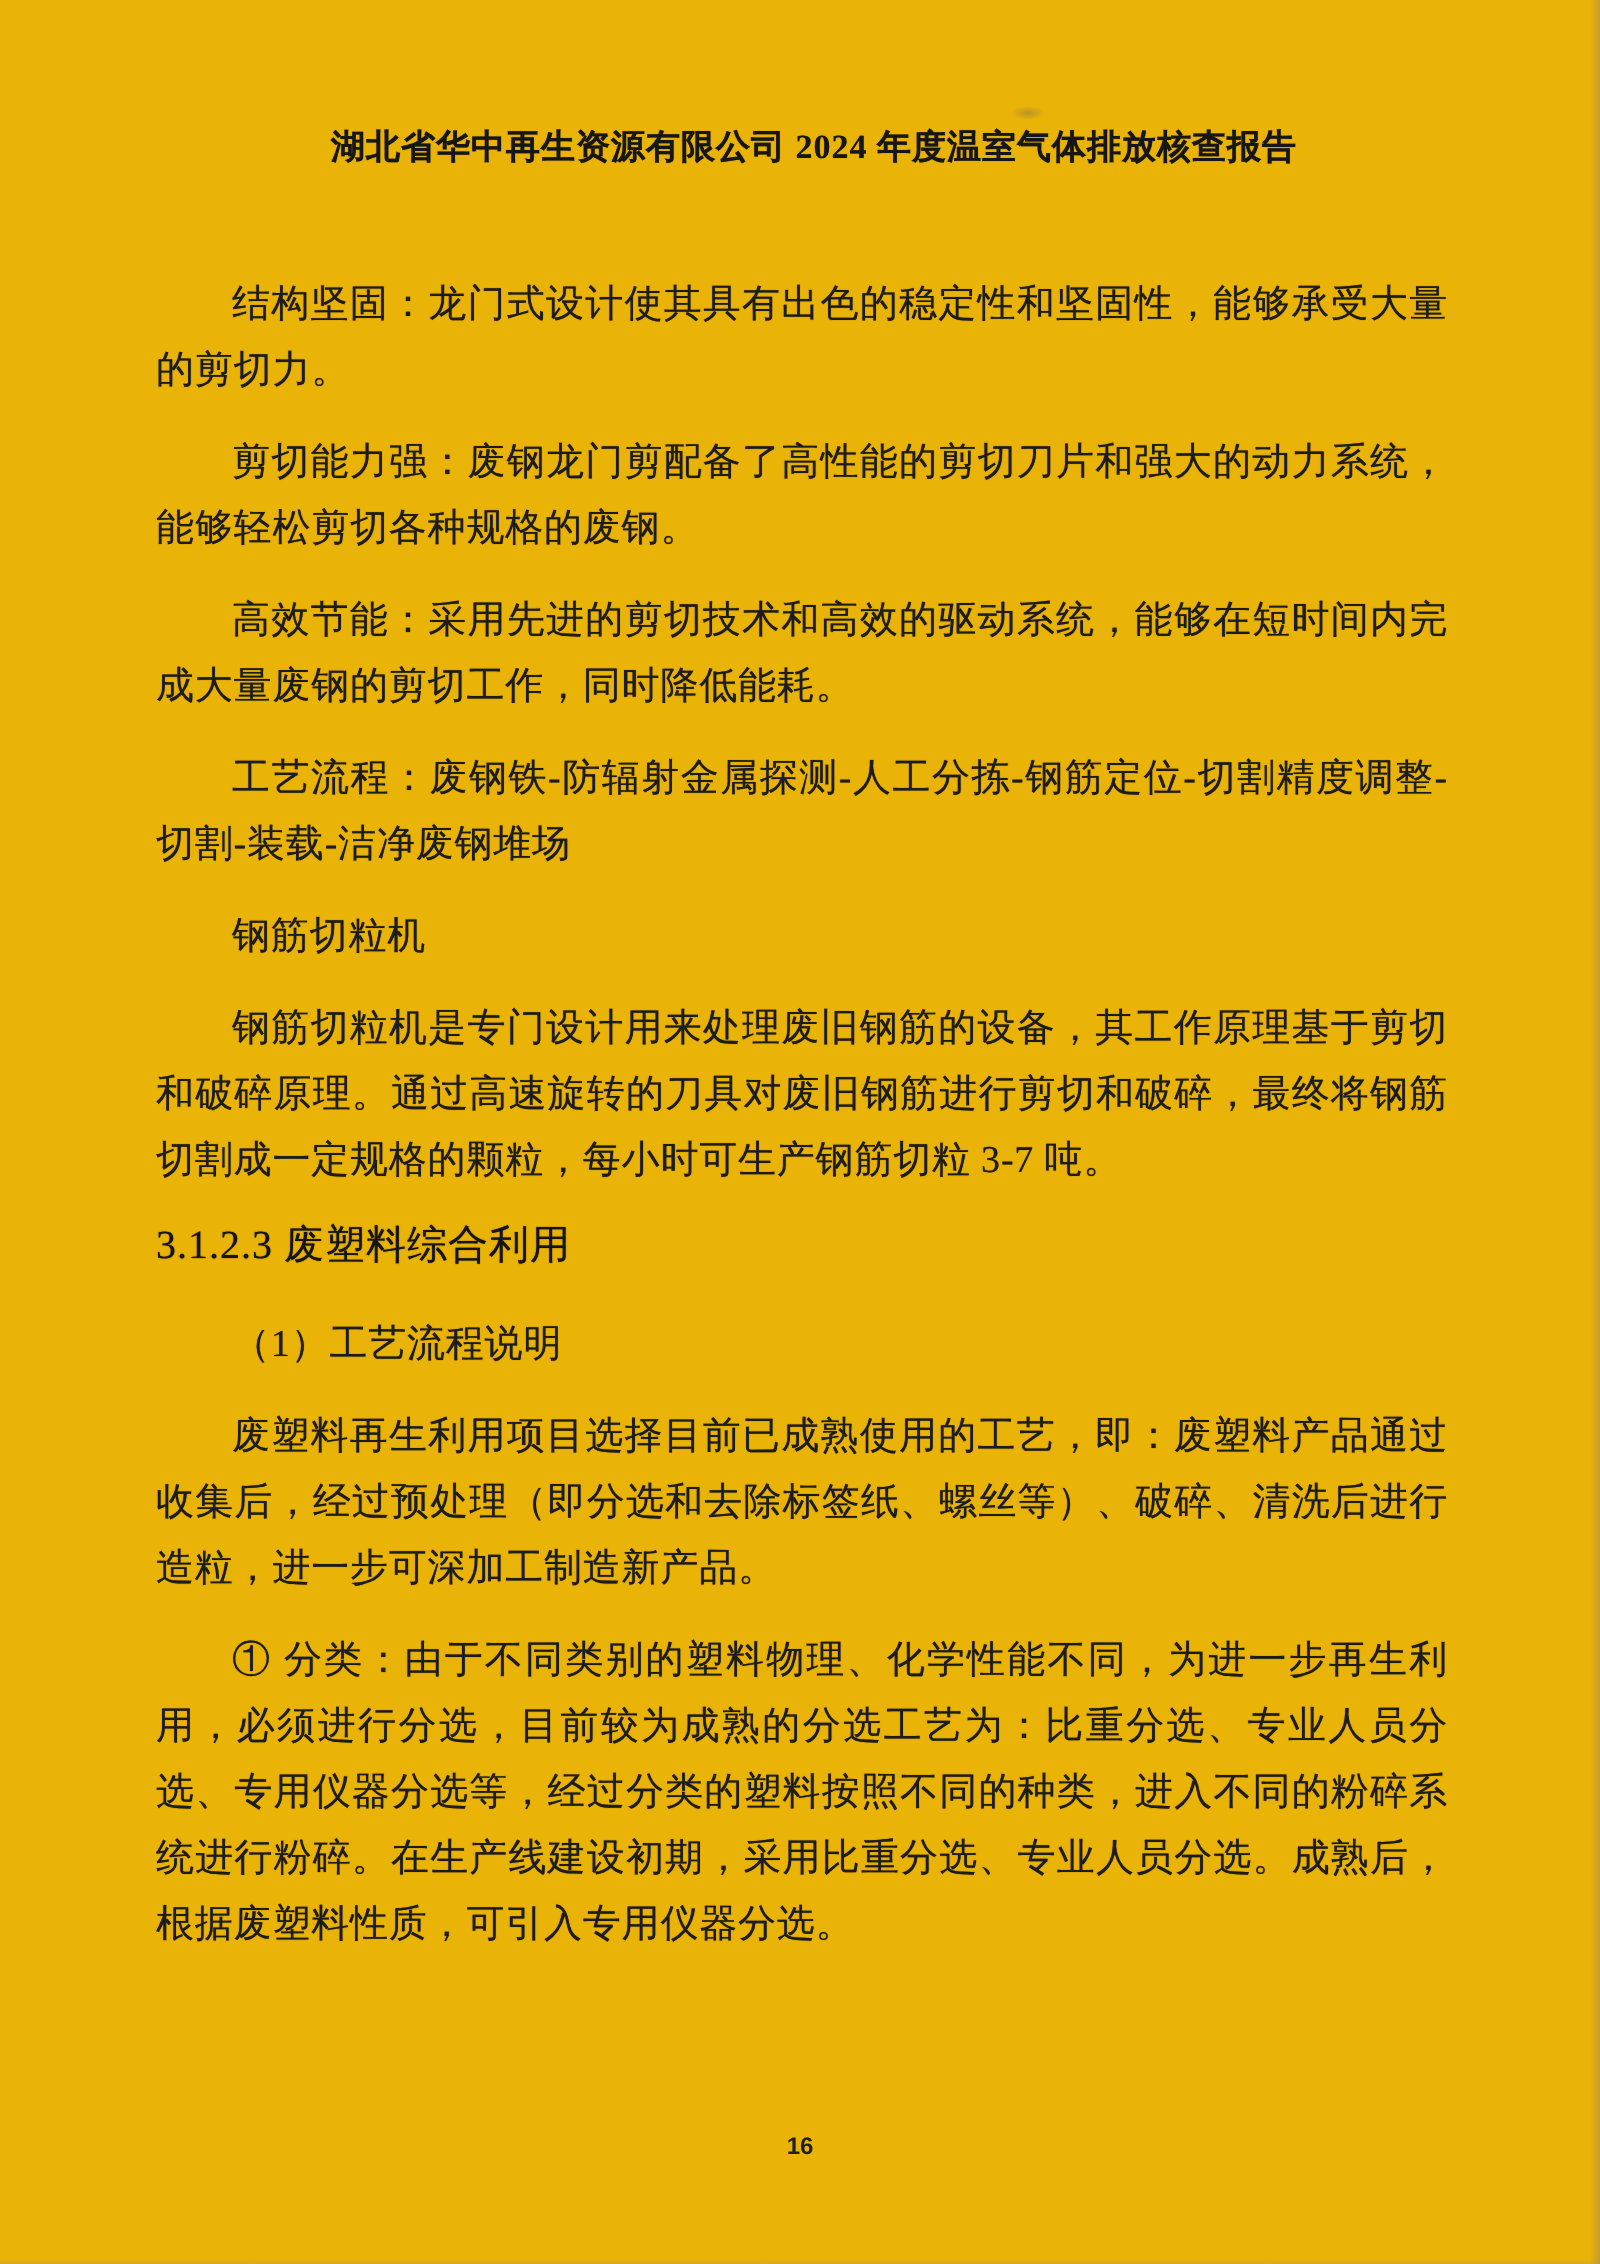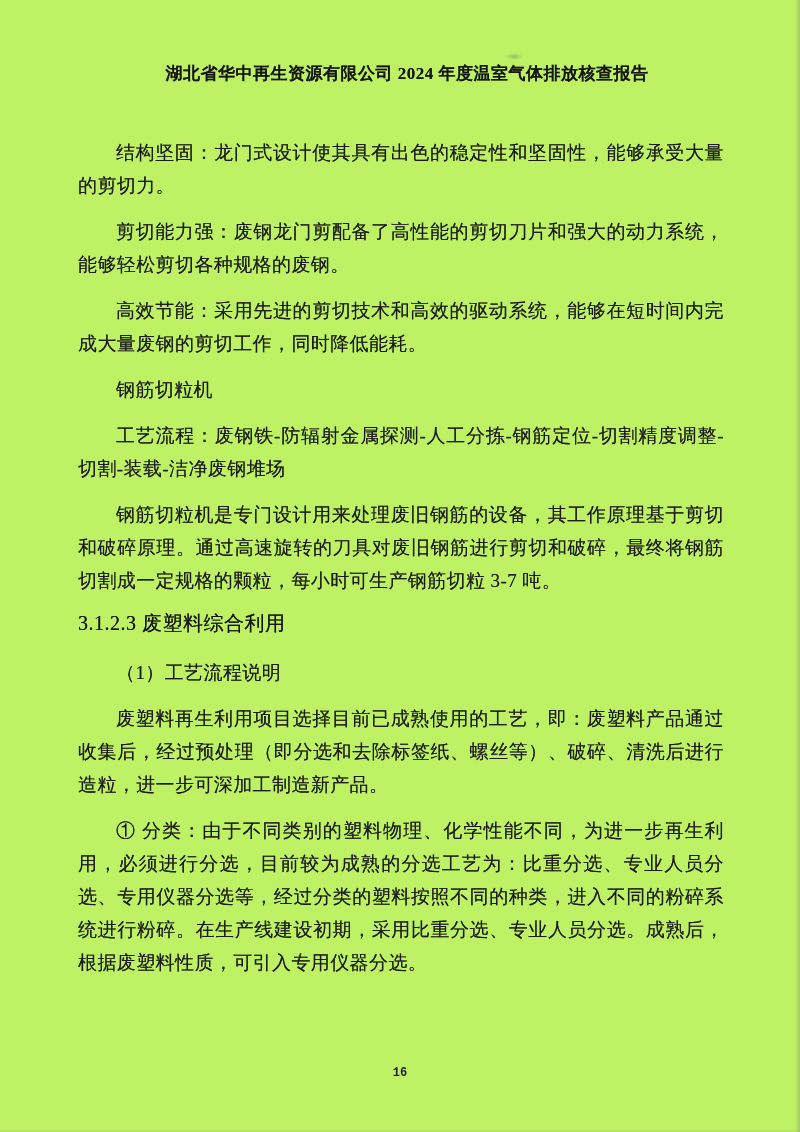--- a/index.html
+++ b/index.html
@@ -10,21 +10,21 @@
     width: 800px;
     height: 1132px;
     background: #f4f4f2;
     font-family: "Liberation Serif", serif;
     position: relative;
     overflow: hidden;
   }
   .page {
     position: absolute;
     inset: 0;
-    background: #bef264;
+    background: #eab308;
     box-sizing: border-box;
     padding: 62px 64px 0 78px;
     color: #1c1c1c;
   }
   
   .scan-edge-right {
     position: absolute;
     top: 0; right: 0;
     width: 5px; height: 100%;
     background: linear-gradient(to left, rgba(120,120,120,0.35), rgba(120,120,120,0.0));
@@ -72,43 +72,43 @@
     letter-spacing: 0.5px;
     color: #141414;
     text-shadow: 0 0 0.6px rgba(0,0,0,0.7);
   }
   .page-number {
     position: absolute;
     top: 1066px;
     left: 0;
     width: 100%;
     text-align: center;
-    font-family: Liberation Mono, monospace;
+    font-family: Liberation Sans, sans-serif;
     font-size: 12px;
     font-weight: 700;
     color: #1f1f1f;
   }
 </style>
 </head>
 <body>
 
 <div class="page">
 
   <header class="doc-title">湖北省华中再生资源有限公司 2024 年度温室气体排放核查报告</header>
 
   <p class="para">结构坚固：龙门式设计使其具有出色的稳定性和坚固性，能够承受大量的剪切力。</p>
 
   <p class="para">剪切能力强：废钢龙门剪配备了高性能的剪切刀片和强大的动力系统，能够轻松剪切各种规格的废钢。</p>
 
   <p class="para">高效节能：采用先进的剪切技术和高效的驱动系统，能够在短时间内完成大量废钢的剪切工作，同时降低能耗。</p>
 
 
+  <p class="para">工艺流程：废钢铁-防辐射金属探测-人工分拣-钢筋定位-切割精度调整-切割-装载-洁净废钢堆场</p>
+
   <p class="para">钢筋切粒机</p>
-
-  <p class="para">工艺流程：废钢铁-防辐射金属探测-人工分拣-钢筋定位-切割精度调整-切割-装载-洁净废钢堆场</p>
 
   <p class="para">钢筋切粒机是专门设计用来处理废旧钢筋的设备，其工作原理基于剪切和破碎原理。通过高速旋转的刀具对废旧钢筋进行剪切和破碎，最终将钢筋切割成一定规格的颗粒，每小时可生产钢筋切粒 3-7 吨。</p>
 
   <h2 class="section-heading">3.1.2.3 废塑料综合利用</h2>
 
   <p class="para">（1）工艺流程说明</p>
 
   <p class="para">废塑料再生利用项目选择目前已成熟使用的工艺，即：废塑料产品通过收集后，经过预处理（即分选和去除标签纸、螺丝等）、破碎、清洗后进行造粒，进一步可深加工制造新产品。</p>
 
   <p class="para">① 分类：由于不同类别的塑料物理、化学性能不同，为进一步再生利用，必须进行分选，目前较为成熟的分选工艺为：比重分选、专业人员分选、专用仪器分选等，经过分类的塑料按照不同的种类，进入不同的粉碎系统进行粉碎。在生产线建设初期，采用比重分选、专业人员分选。成熟后，根据废塑料性质，可引入专用仪器分选。</p>

